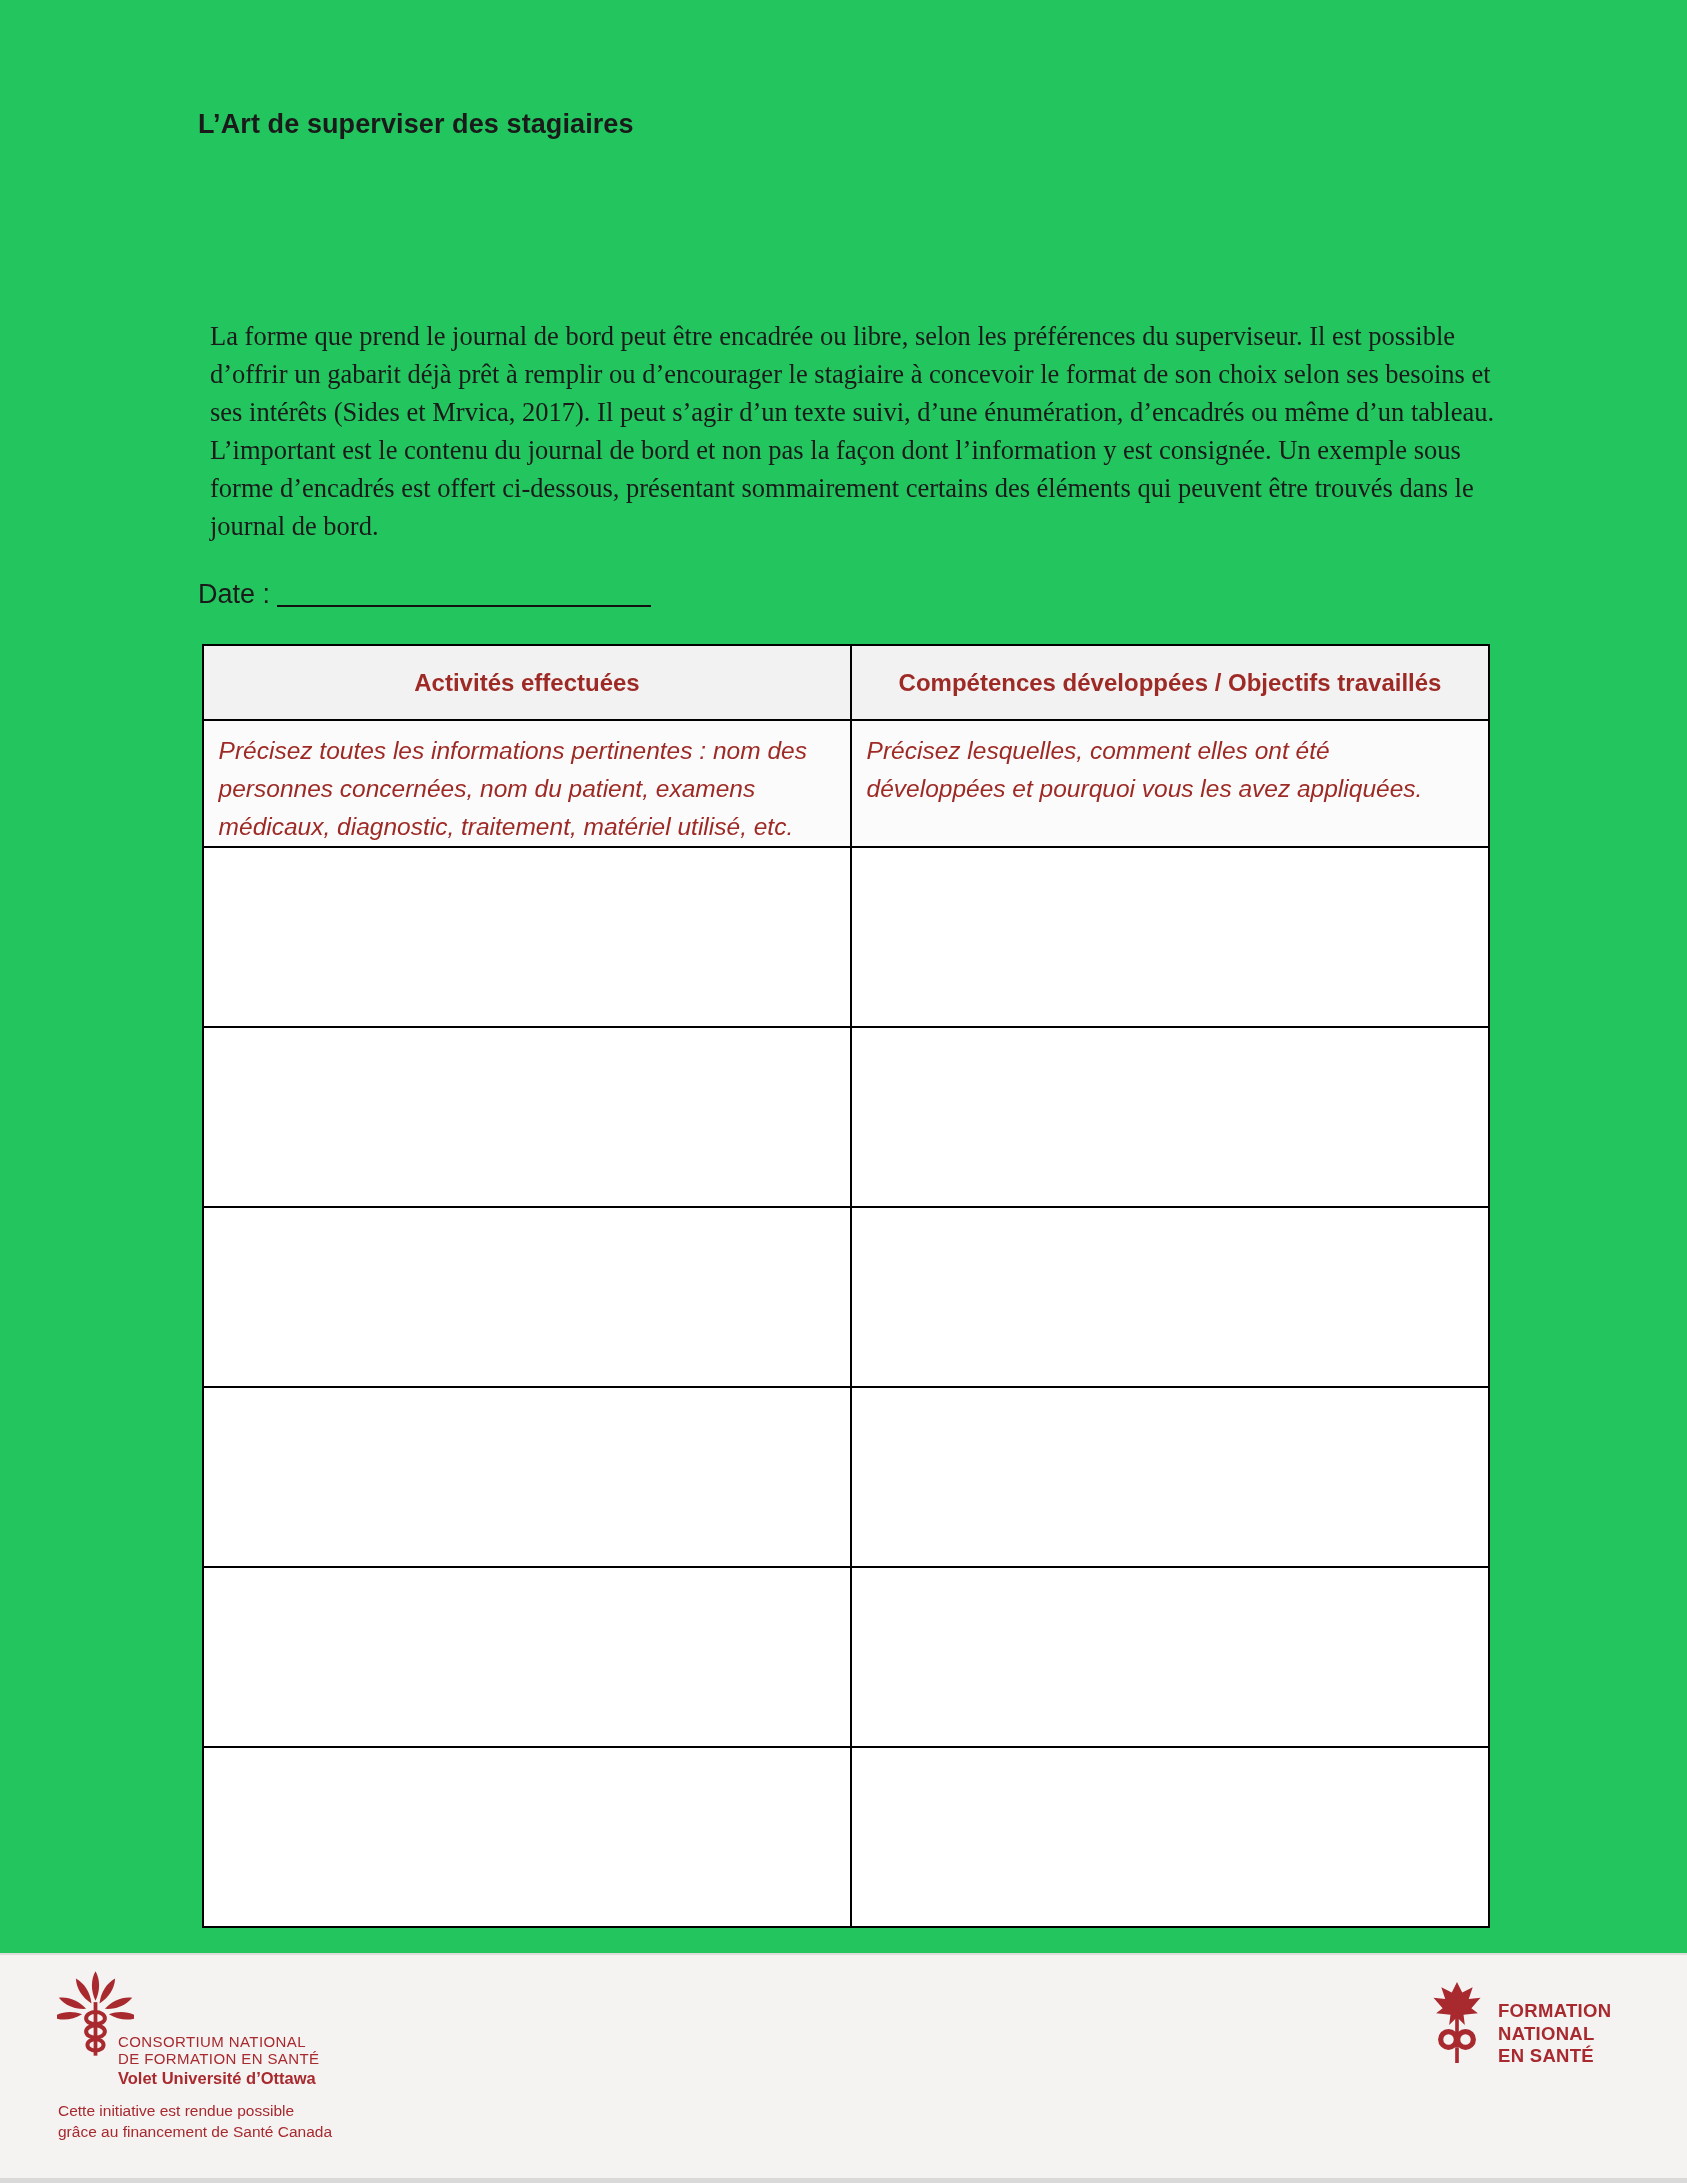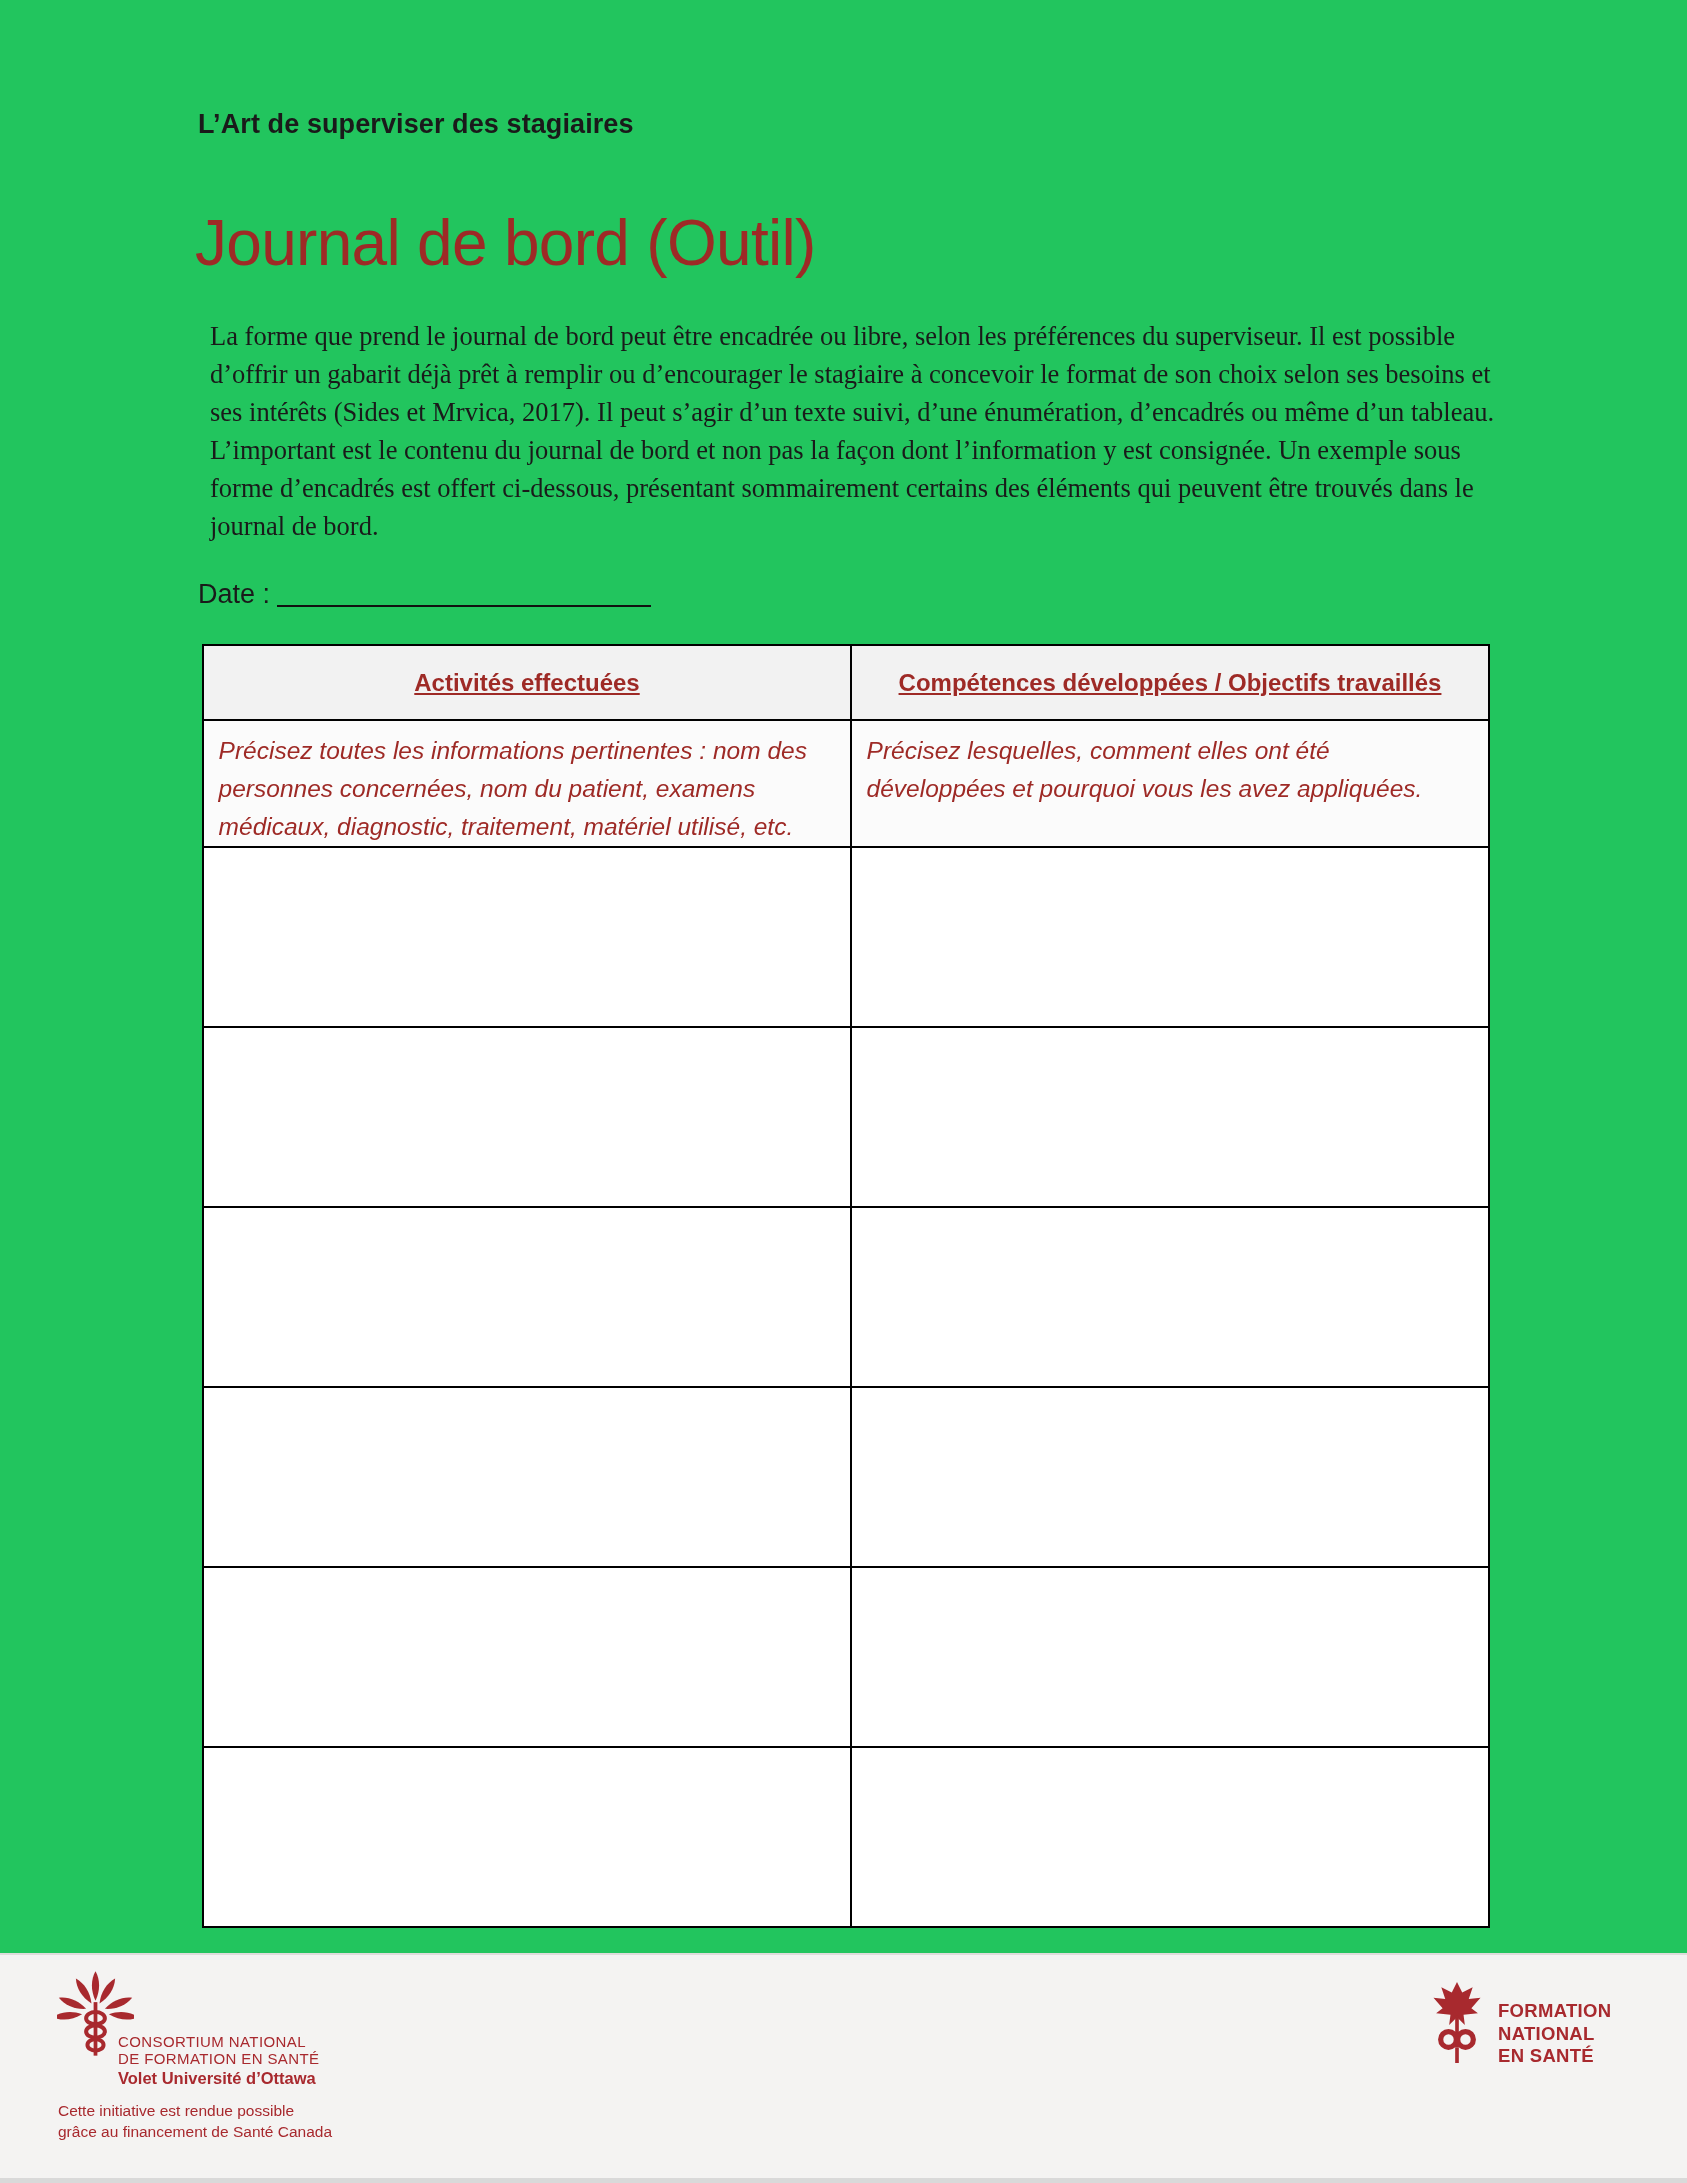--- a/index.html
+++ b/index.html
@@ -14,21 +14,21 @@
   .date-row{position:absolute;left:198px;top:578px;font-size:27px;}
   .date-blank{display:inline-block;width:374px;height:26.5px;border-bottom:2.6px solid #111;
     margin-left:6.6px;vertical-align:-4px;}
   
   .journal-table{position:absolute;left:202px;top:644px;width:1286px;border-collapse:collapse;table-layout:fixed;}
   .journal-table col.c1{width:648px;}
   .journal-table col.c2{width:638px;}
   .journal-table th,.journal-table td{border:2.6px solid #000;box-sizing:border-box;}
   .header-row{height:75px;}
   .journal-table th{background:var(--table-header-bg,#f2f2f2);color:var(--accent-red,#9e2a26);
-    font-size:24px;font-weight:bold;text-align:center;vertical-align:middle;text-decoration:underline;}
+    font-size:24px;font-weight:bold;text-align:center;vertical-align:middle;}
   .instruction-row{height:101px;}
   .instruction-row td{background:var(--instruction-bg,#fbfbfb);color:var(--accent-red,#9e2a26);
     font-style:italic;font-size:24.5px;line-height:38px;vertical-align:top;padding:10.6px 30px 0 14.6px;}
   .entry-row{height:180px;}
   .entry-row td{background:#ffffff;}
   
   .footer-band{position:absolute;left:0;top:1953px;width:1687px;height:230px;
     background:var(--footer-bg,#f4f3f2);border-top:2px solid #dedcdb;box-sizing:border-box;}
   .cnfs-icon{position:absolute;left:57px;top:14.6px;width:77px;height:91px;}
   .cnfs-lines{position:absolute;left:118px;top:78px;color:var(--brand-red,#a8292e);
@@ -44,21 +44,20 @@
     font-size:15px;line-height:19.5px;}
   .page-bottom-edge{position:absolute;left:0;bottom:0;width:1687px;height:4.6px;background:#d9d9d9;}
 </style>
 </head>
 <body>
 
 <div class="page">
 
   <div class="doc-header">L’Art de superviser des stagiaires</div>
 
-  <h1 class="doc-title">Journal de bord (Outil)</h1>
 
   <p class="intro">La forme que prend le journal de bord peut être encadrée ou libre, selon les préférences du superviseur. Il est possible d’offrir un gabarit déjà prêt à remplir ou d’encourager le stagiaire à concevoir le format de son choix selon ses besoins et ses intérêts (Sides et Mrvica, 2017). Il peut s’agir d’un texte suivi, d’une énumération, d’encadrés ou même d’un tableau. L’important est le contenu du journal de bord et non pas la façon dont l’information y est consignée. Un exemple sous forme d’encadrés est offert ci-dessous, présentant sommairement certains des éléments qui peuvent être trouvés dans le journal de bord.</p>
 
   <div class="date-row">
     <span>Date :</span><span class="date-blank"></span>
   </div>
 
   <table class="journal-table">
     <colgroup>
         <col class="c1">

